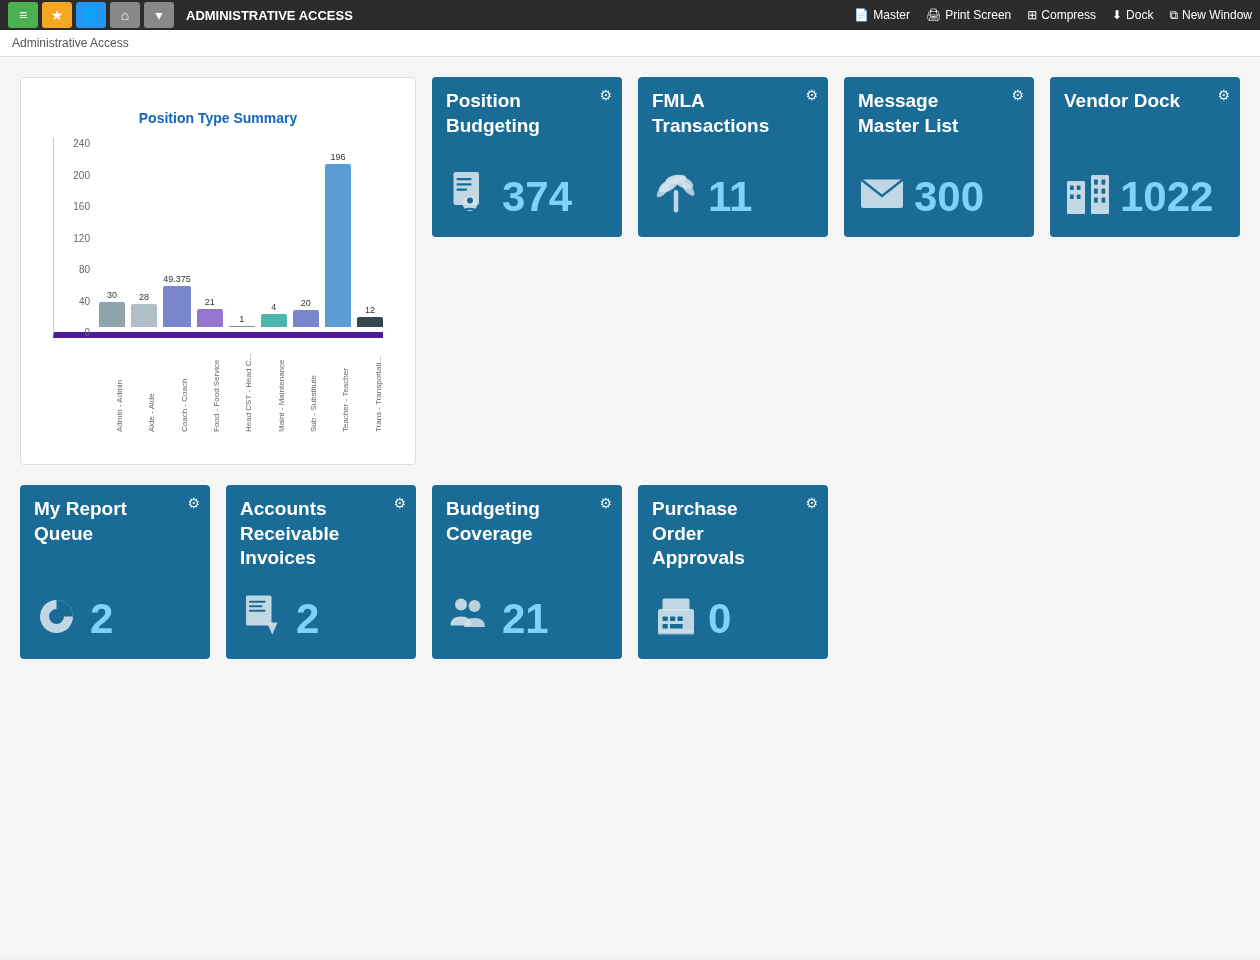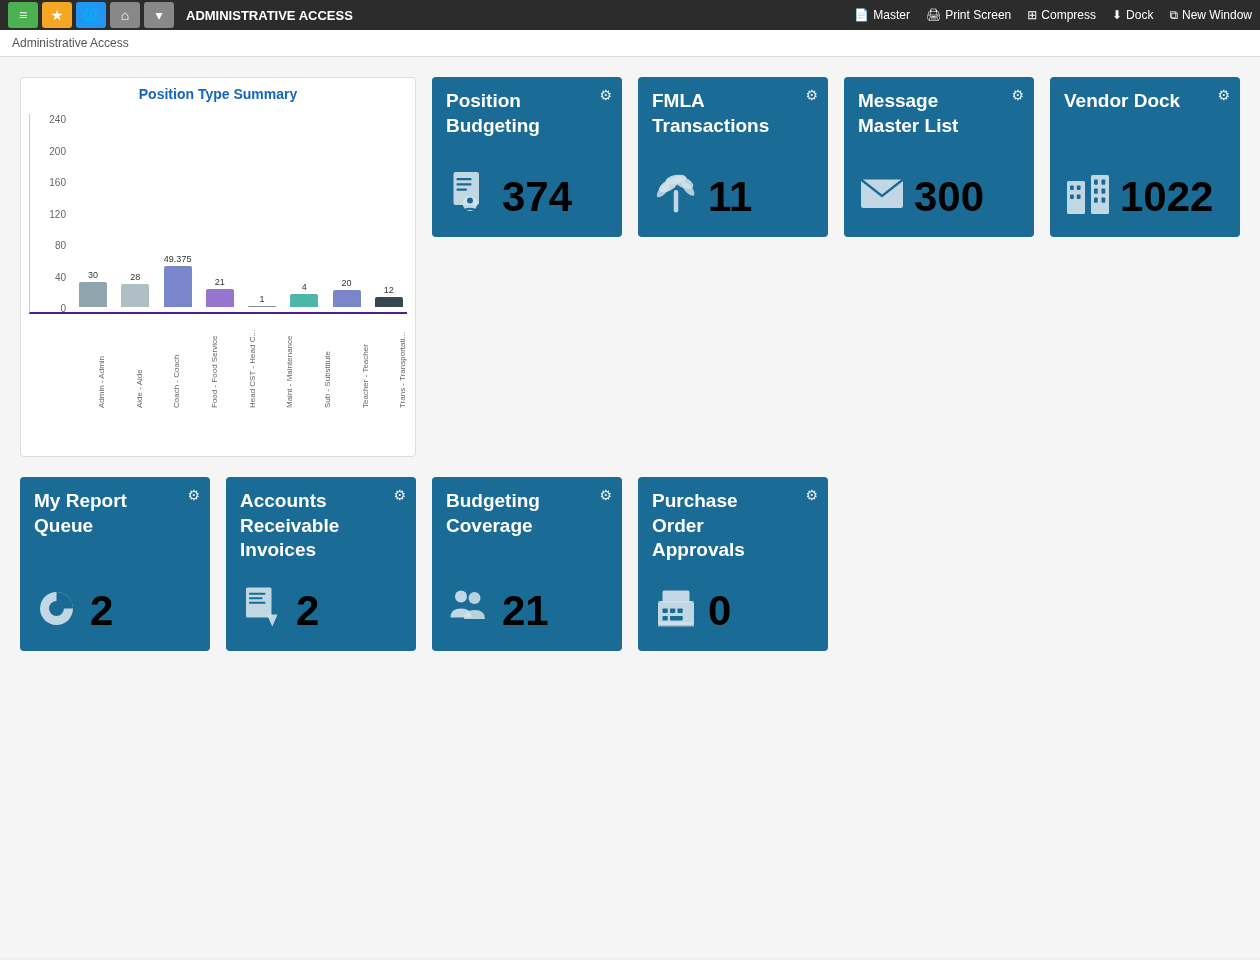--- a/index.html
+++ b/index.html
@@ -56,21 +56,21 @@
       gap: 16px;
       margin-bottom: 20px;
       align-items: flex-start;
     }
 
     
     .chart-panel {
       background: white;
       border: 1px solid #ddd;
       border-radius: 4px;
-      padding: 8px;
+      padding: 32px;
       width: 400px;
       min-height: 380px;
     }
     .chart-title {
       text-align: center;
       color: #1565c0;
       font-size: 14px;
       font-weight: bold;
       margin-bottom: 12px;
     }
@@ -81,21 +81,21 @@
       width: 100%;
     }
     .bar-chart {
       display: flex;
       align-items: flex-end;
       height: 200px;
       gap: 6px;
       padding-left: 45px;
       padding-bottom: 5px;
       border-left: 1px solid #ccc;
-      border-bottom: 2px solid #4c1d95;
+      border-bottom: 6px solid #4c1d95;
       position: relative;
     }
     .y-axis-labels {
       position: absolute;
       left: 0;
       top: 0;
       height: 200px;
       display: flex;
       flex-direction: column;
       justify-content: space-between;
@@ -186,21 +186,21 @@
     }
     .tile-icon {
       font-size: 48px;
       color: white;
       opacity: 0.9;
       line-height: 1;
     }
     .tile-number {
       font-size: 42px;
       font-weight: bold;
-      color: #000000;
+      color: #7dd3fc;
       line-height: 1;
     }
 
     
     .bottom-row {
       display: flex;
       gap: 16px;
     }
     .tile-small {
       background: #1a6b96;
@@ -299,20 +299,24 @@
             </div>
             <div class="bar-group">
               <div class="bar-value">4</div>
               <div class="bar" style="height: 13px; background-color: rgb(77, 182, 172);"></div>
             </div>
             <div class="bar-group">
               <div class="bar-value">20</div>
               <div class="bar" style="height: 17px; background-color: rgb(121, 134, 203);"></div>
             </div>
             <div class="bar-group">
+              <div class="bar-value">196</div>
+              <div class="bar" style="height: 163px; background-color: rgb(92, 155, 212);"></div>
+            </div>
+            <div class="bar-group">
               <div class="bar-value">12</div>
               <div class="bar" style="height: 10px; background-color: rgb(55, 71, 79);"></div>
             </div>
           </div>
         <div class="x-axis-labels">
 
         <div class="x-label">Admin - Admin</div>
             <div class="x-label">Aide - Aide</div>
             <div class="x-label">Coach - Coach</div>
             <div class="x-label">Food - Food Service</div>

